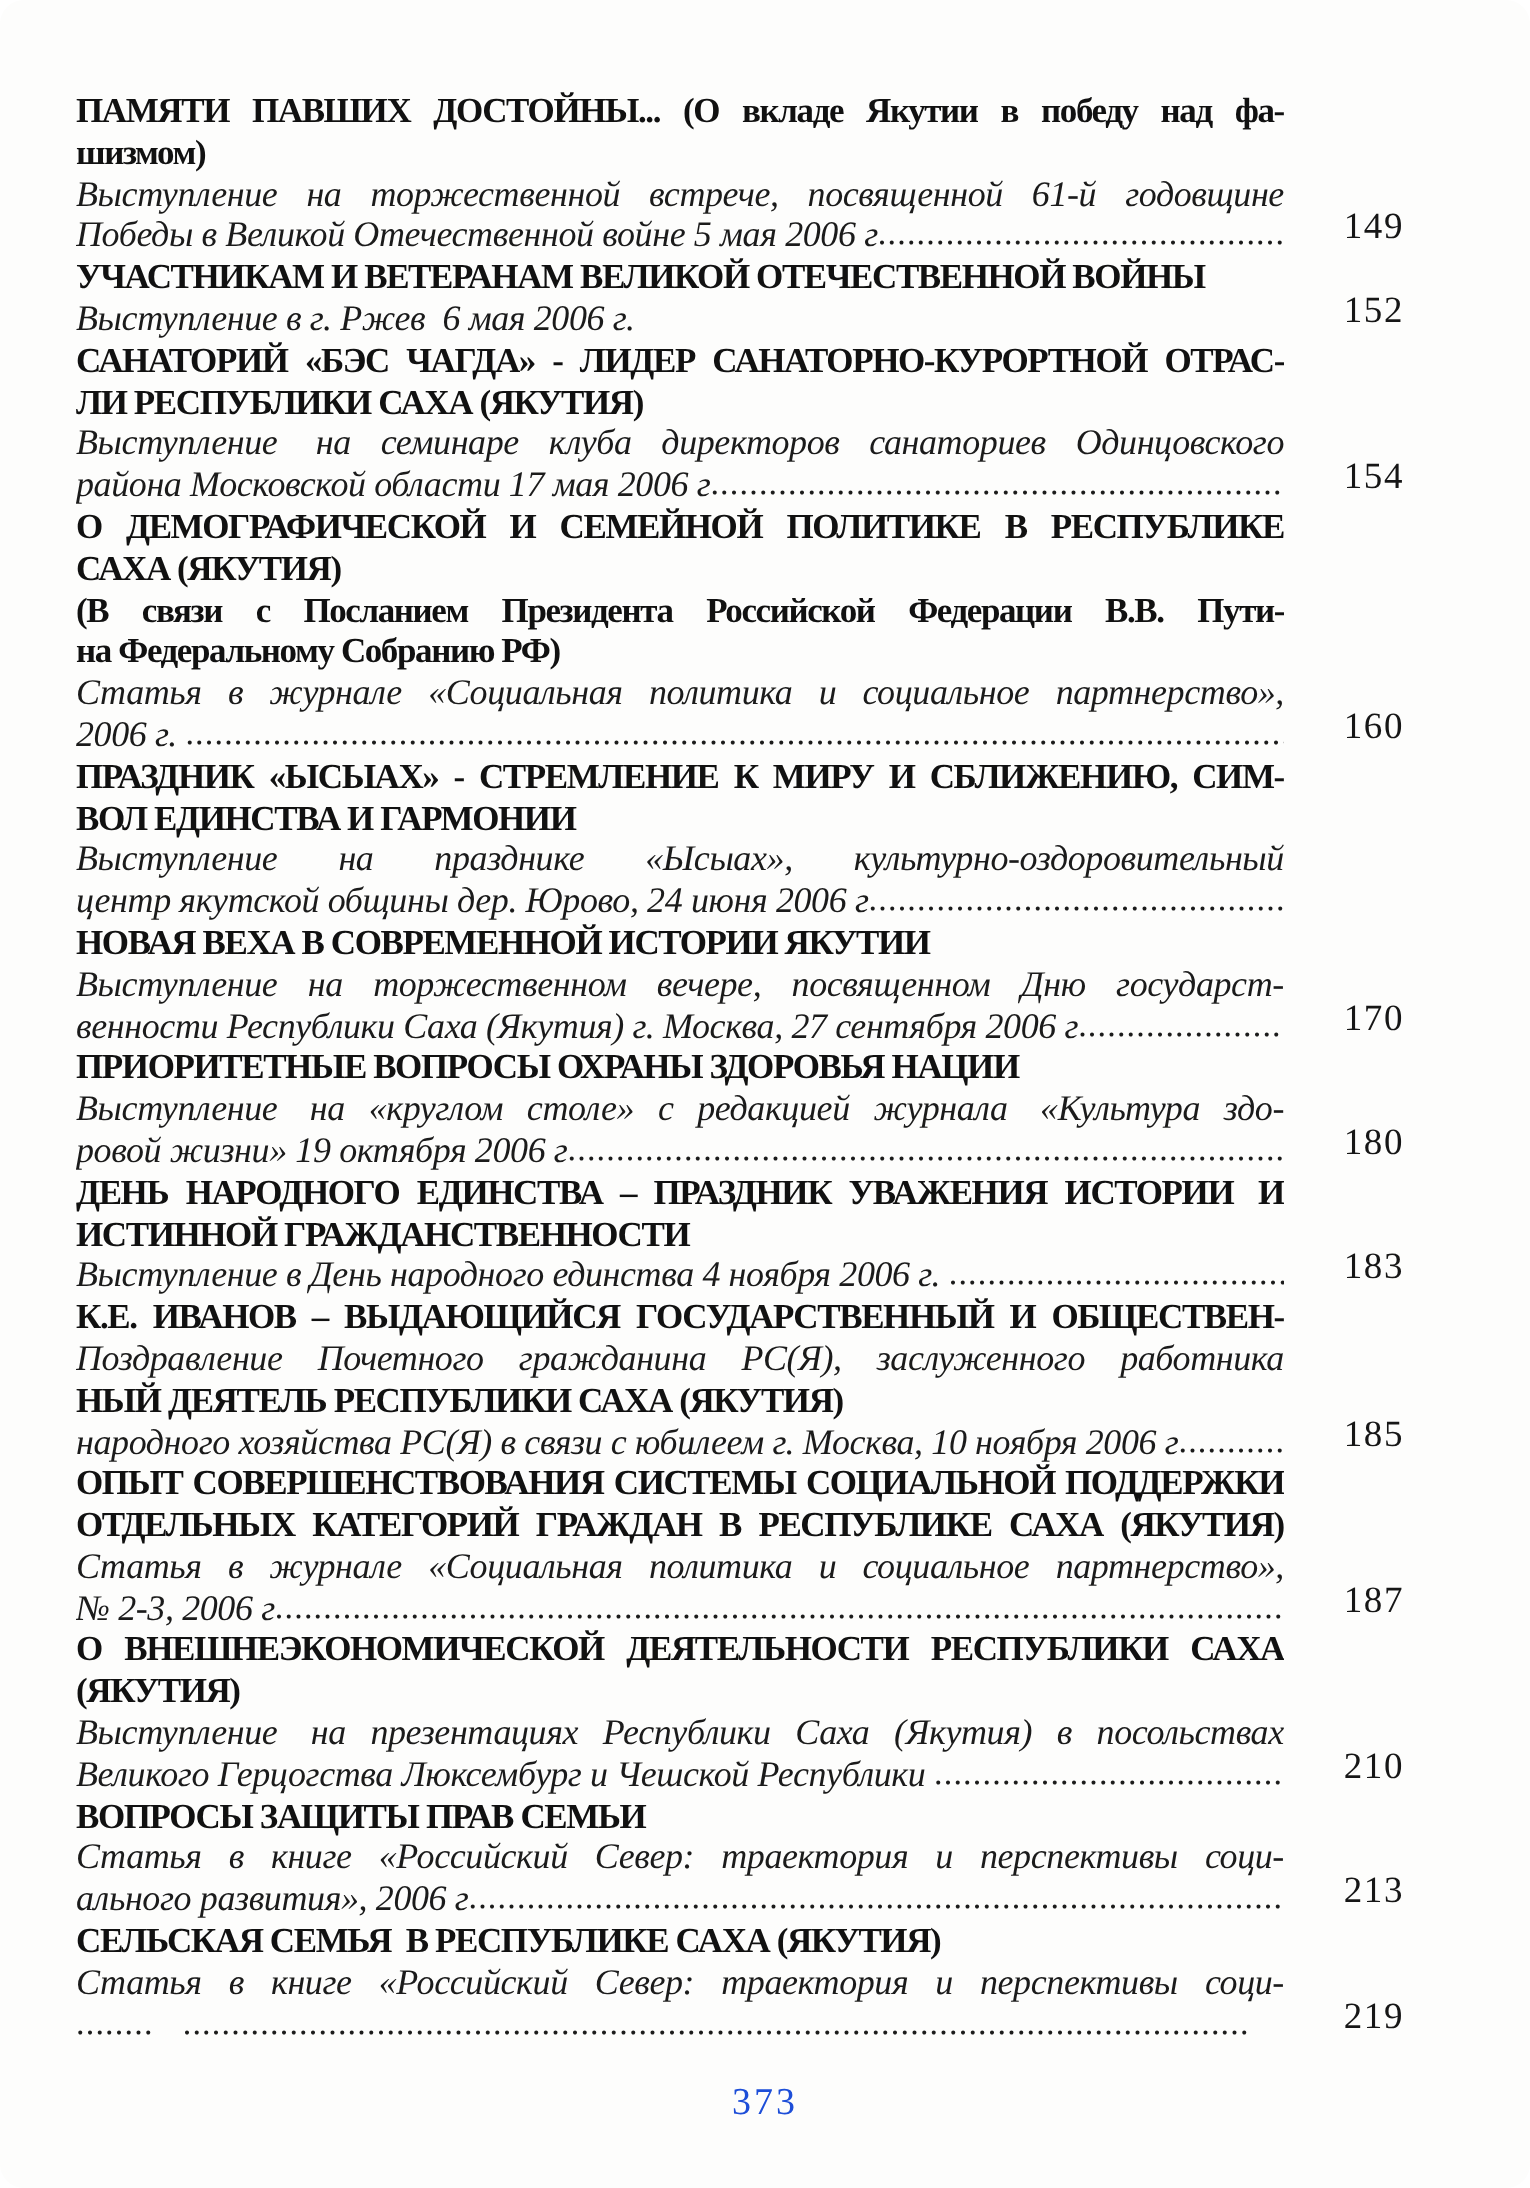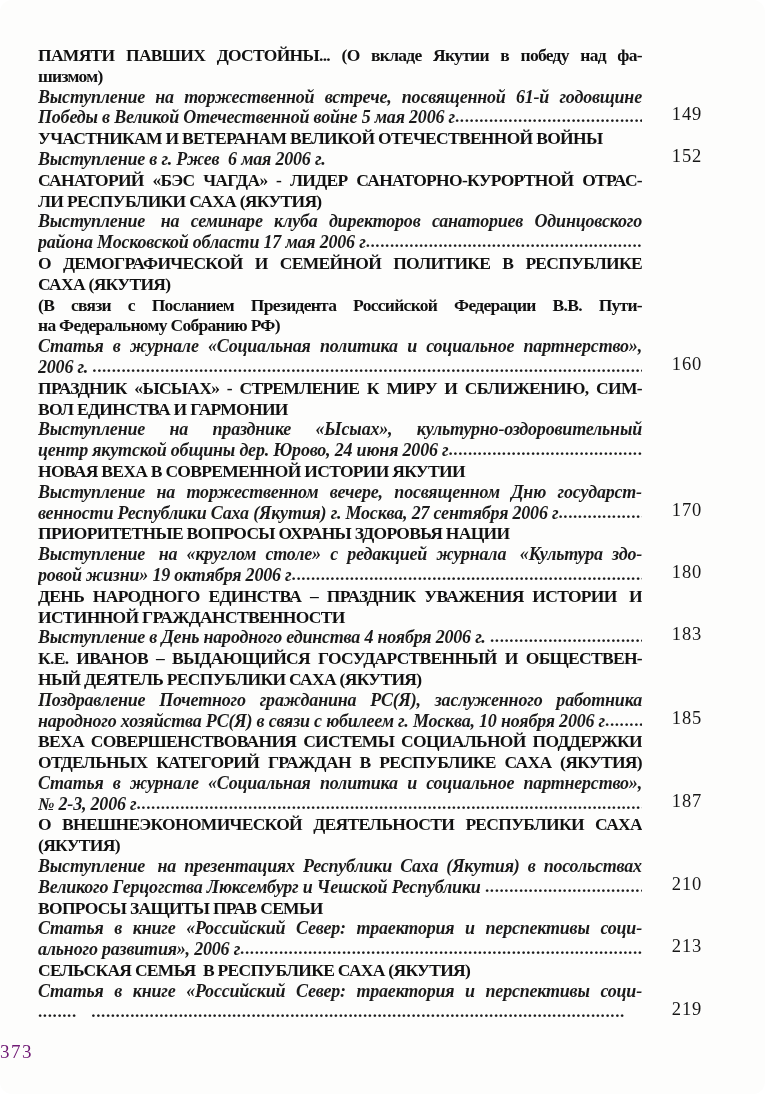--- a/index.html
+++ b/index.html
@@ -32,21 +32,20 @@
     font-weight: bold;
     font-size: 17.5px;
     letter-spacing: -0.7px;
     color: #111111;
   }
   .desc {
     font-style: italic;
     font-size: 18px;
     letter-spacing: -0.2px;
     color: #1b1b1b;
-    font-weight: bold;
   }
   .justify {
     display: flex;
     justify-content: space-between;
   }
   .justify span { flex: 0 0 auto; }
   .dotline { display: flex; align-items: flex-end; }
   .dotline .txt { flex: 0 0 auto; white-space: pre; }
   .leader {
     flex: 1 1 auto;
@@ -67,23 +66,24 @@
     font-size: 18.5px;
     font-style: normal;
     font-weight: normal;
     letter-spacing: 0.8px;
     color: #161616;
   }
   .folio {
     position: absolute;
     top: 1041px; left: 0;
     width: 765px;
+    text-align: center;
     font-size: 19px;
     letter-spacing: 1.5px;
-    color: #701a75;
+    color: #1d4ed8;
   }
 </style>
 </head>
 <body>
 
 <div class="page">
   <div class="toc">
       <div>
         <div class="line heading justify"><span>ПАМЯТИ</span><span>ПАВШИХ</span><span>ДОСТОЙНЫ...</span><span>(О</span><span>вкладе</span><span>Якутии</span><span>в</span><span>победу</span><span>над</span><span>фа-</span></div>
         <div class="line heading"><span class="txt">шизмом)</span></div>
@@ -95,20 +95,21 @@
         <div class="line heading"><span class="txt">УЧАСТНИКАМ И ВЕТЕРАНАМ ВЕЛИКОЙ ОТЕЧЕСТВЕННОЙ ВОЙНЫ</span></div>
         <div class="line desc"><span class="txt">Выступление в г. Ржев&nbsp; 6 мая 2006 г.</span></div>
       </div>
       <div class="pagenum" style="top: 101px;">152</div>
       <div>
         <div class="line heading justify"><span>САНАТОРИЙ</span><span>«БЭС</span><span>ЧАГДА»</span><span>-</span><span>ЛИДЕР</span><span>САНАТОРНО-КУРОРТНОЙ</span><span>ОТРАС-</span></div>
         <div class="line heading"><span class="txt">ЛИ РЕСПУБЛИКИ САХА (ЯКУТИЯ)</span></div>
         <div class="line desc justify"><span>Выступление&nbsp;</span><span>на</span><span>семинаре</span><span>клуба</span><span>директоров</span><span>санаториев</span><span>Одинцовского</span></div>
         <div class="line desc dotline"><span class="txt">района Московской области 17 мая 2006 г</span><span class="leader">......................................................................................................................................................</span></div>
       </div>
+      <div class="pagenum" style="top: 184.2px;">154</div>
       <div>
         <div class="line heading justify"><span>О</span><span>ДЕМОГРАФИЧЕСКОЙ</span><span>И</span><span>СЕМЕЙНОЙ</span><span>ПОЛИТИКЕ</span><span>В</span><span>РЕСПУБЛИКЕ</span></div>
         <div class="line heading"><span class="txt">САХА (ЯКУТИЯ)</span></div>
         <div class="line heading justify"><span>(В</span><span>связи</span><span>с</span><span>Посланием</span><span>Президента</span><span>Российской</span><span>Федерации</span><span>В.В.</span><span>Пути-</span></div>
         <div class="line heading"><span class="txt">на Федеральному Собранию РФ)</span></div>
         <div class="line desc justify"><span>Статья</span><span>в</span><span>журнале</span><span>«Социальная</span><span>политика</span><span>и</span><span>социальное</span><span>партнерство»,</span></div>
         <div class="line desc dotline"><span class="txt">2006 г. </span><span class="leader">......................................................................................................................................................</span></div>
       </div>
       <div class="pagenum" style="top: 309px;">160</div>
       <div>
@@ -130,27 +131,27 @@
       </div>
       <div class="pagenum" style="top: 517px;">180</div>
       <div>
         <div class="line heading justify"><span>ДЕНЬ</span><span>НАРОДНОГО</span><span>ЕДИНСТВА</span><span>–</span><span>ПРАЗДНИК</span><span>УВАЖЕНИЯ</span><span>ИСТОРИИ&nbsp;</span><span>И</span></div>
         <div class="line heading"><span class="txt">ИСТИННОЙ ГРАЖДАНСТВЕННОСТИ</span></div>
         <div class="line desc dotline"><span class="txt">Выступление в День народного единства 4 ноября 2006 г. </span><span class="leader">......................................................................................................................................................</span></div>
       </div>
       <div class="pagenum" style="top: 579.4px;">183</div>
       <div>
         <div class="line heading justify"><span>К.Е.</span><span>ИВАНОВ</span><span>–</span><span>ВЫДАЮЩИЙСЯ</span><span>ГОСУДАРСТВЕННЫЙ</span><span>И</span><span>ОБЩЕСТВЕН-</span></div>
+        <div class="line desc justify"><span>Поздравление</span><span>Почетного</span><span>гражданина</span><span>РС(Я),</span><span>заслуженного</span><span>работника</span></div>
         <div class="line heading"><span class="txt">НЫЙ ДЕЯТЕЛЬ РЕСПУБЛИКИ САХА (ЯКУТИЯ)</span></div>
-        <div class="line desc justify"><span>Поздравление</span><span>Почетного</span><span>гражданина</span><span>РС(Я),</span><span>заслуженного</span><span>работника</span></div>
         <div class="line desc dotline"><span class="txt">народного хозяйства РС(Я) в связи с юбилеем г. Москва, 10 ноября 2006 г</span><span class="leader">......................................................................................................................................................</span></div>
       </div>
       <div class="pagenum" style="top: 662.6px;">185</div>
       <div>
-        <div class="line heading justify"><span>ВЕХА</span><span>СОВЕРШЕНСТВОВАНИЯ</span><span>СИСТЕМЫ</span><span>СОЦИАЛЬНОЙ</span><span>ПОДДЕРЖКИ</span></div>
+        <div class="line heading justify"><span>ОПЫТ</span><span>СОВЕРШЕНСТВОВАНИЯ</span><span>СИСТЕМЫ</span><span>СОЦИАЛЬНОЙ</span><span>ПОДДЕРЖКИ</span></div>
         <div class="line heading justify"><span>ОТДЕЛЬНЫХ</span><span>КАТЕГОРИЙ</span><span>ГРАЖДАН</span><span>В</span><span>РЕСПУБЛИКЕ</span><span>САХА</span><span>(ЯКУТИЯ)</span></div>
         <div class="line desc justify"><span>Статья</span><span>в</span><span>журнале</span><span>«Социальная</span><span>политика</span><span>и</span><span>социальное</span><span>партнерство»,</span></div>
         <div class="line desc dotline"><span class="txt">№ 2-3, 2006 г</span><span class="leader">......................................................................................................................................................</span></div>
       </div>
       <div class="pagenum" style="top: 745.8px;">187</div>
       <div>
         <div class="line heading justify"><span>О</span><span>ВНЕШНЕЭКОНОМИЧЕСКОЙ</span><span>ДЕЯТЕЛЬНОСТИ</span><span>РЕСПУБЛИКИ</span><span>САХА</span></div>
         <div class="line heading"><span class="txt">(ЯКУТИЯ)</span></div>
         <div class="line desc justify"><span>Выступление&nbsp;</span><span>на</span><span>презентациях</span><span>Республики</span><span>Саха</span><span>(Якутия)</span><span>в</span><span>посольствах</span></div>
         <div class="line desc dotline"><span class="txt">Великого Герцогства Люксембург и Чешской Республики </span><span class="leader">......................................................................................................................................................</span></div>

